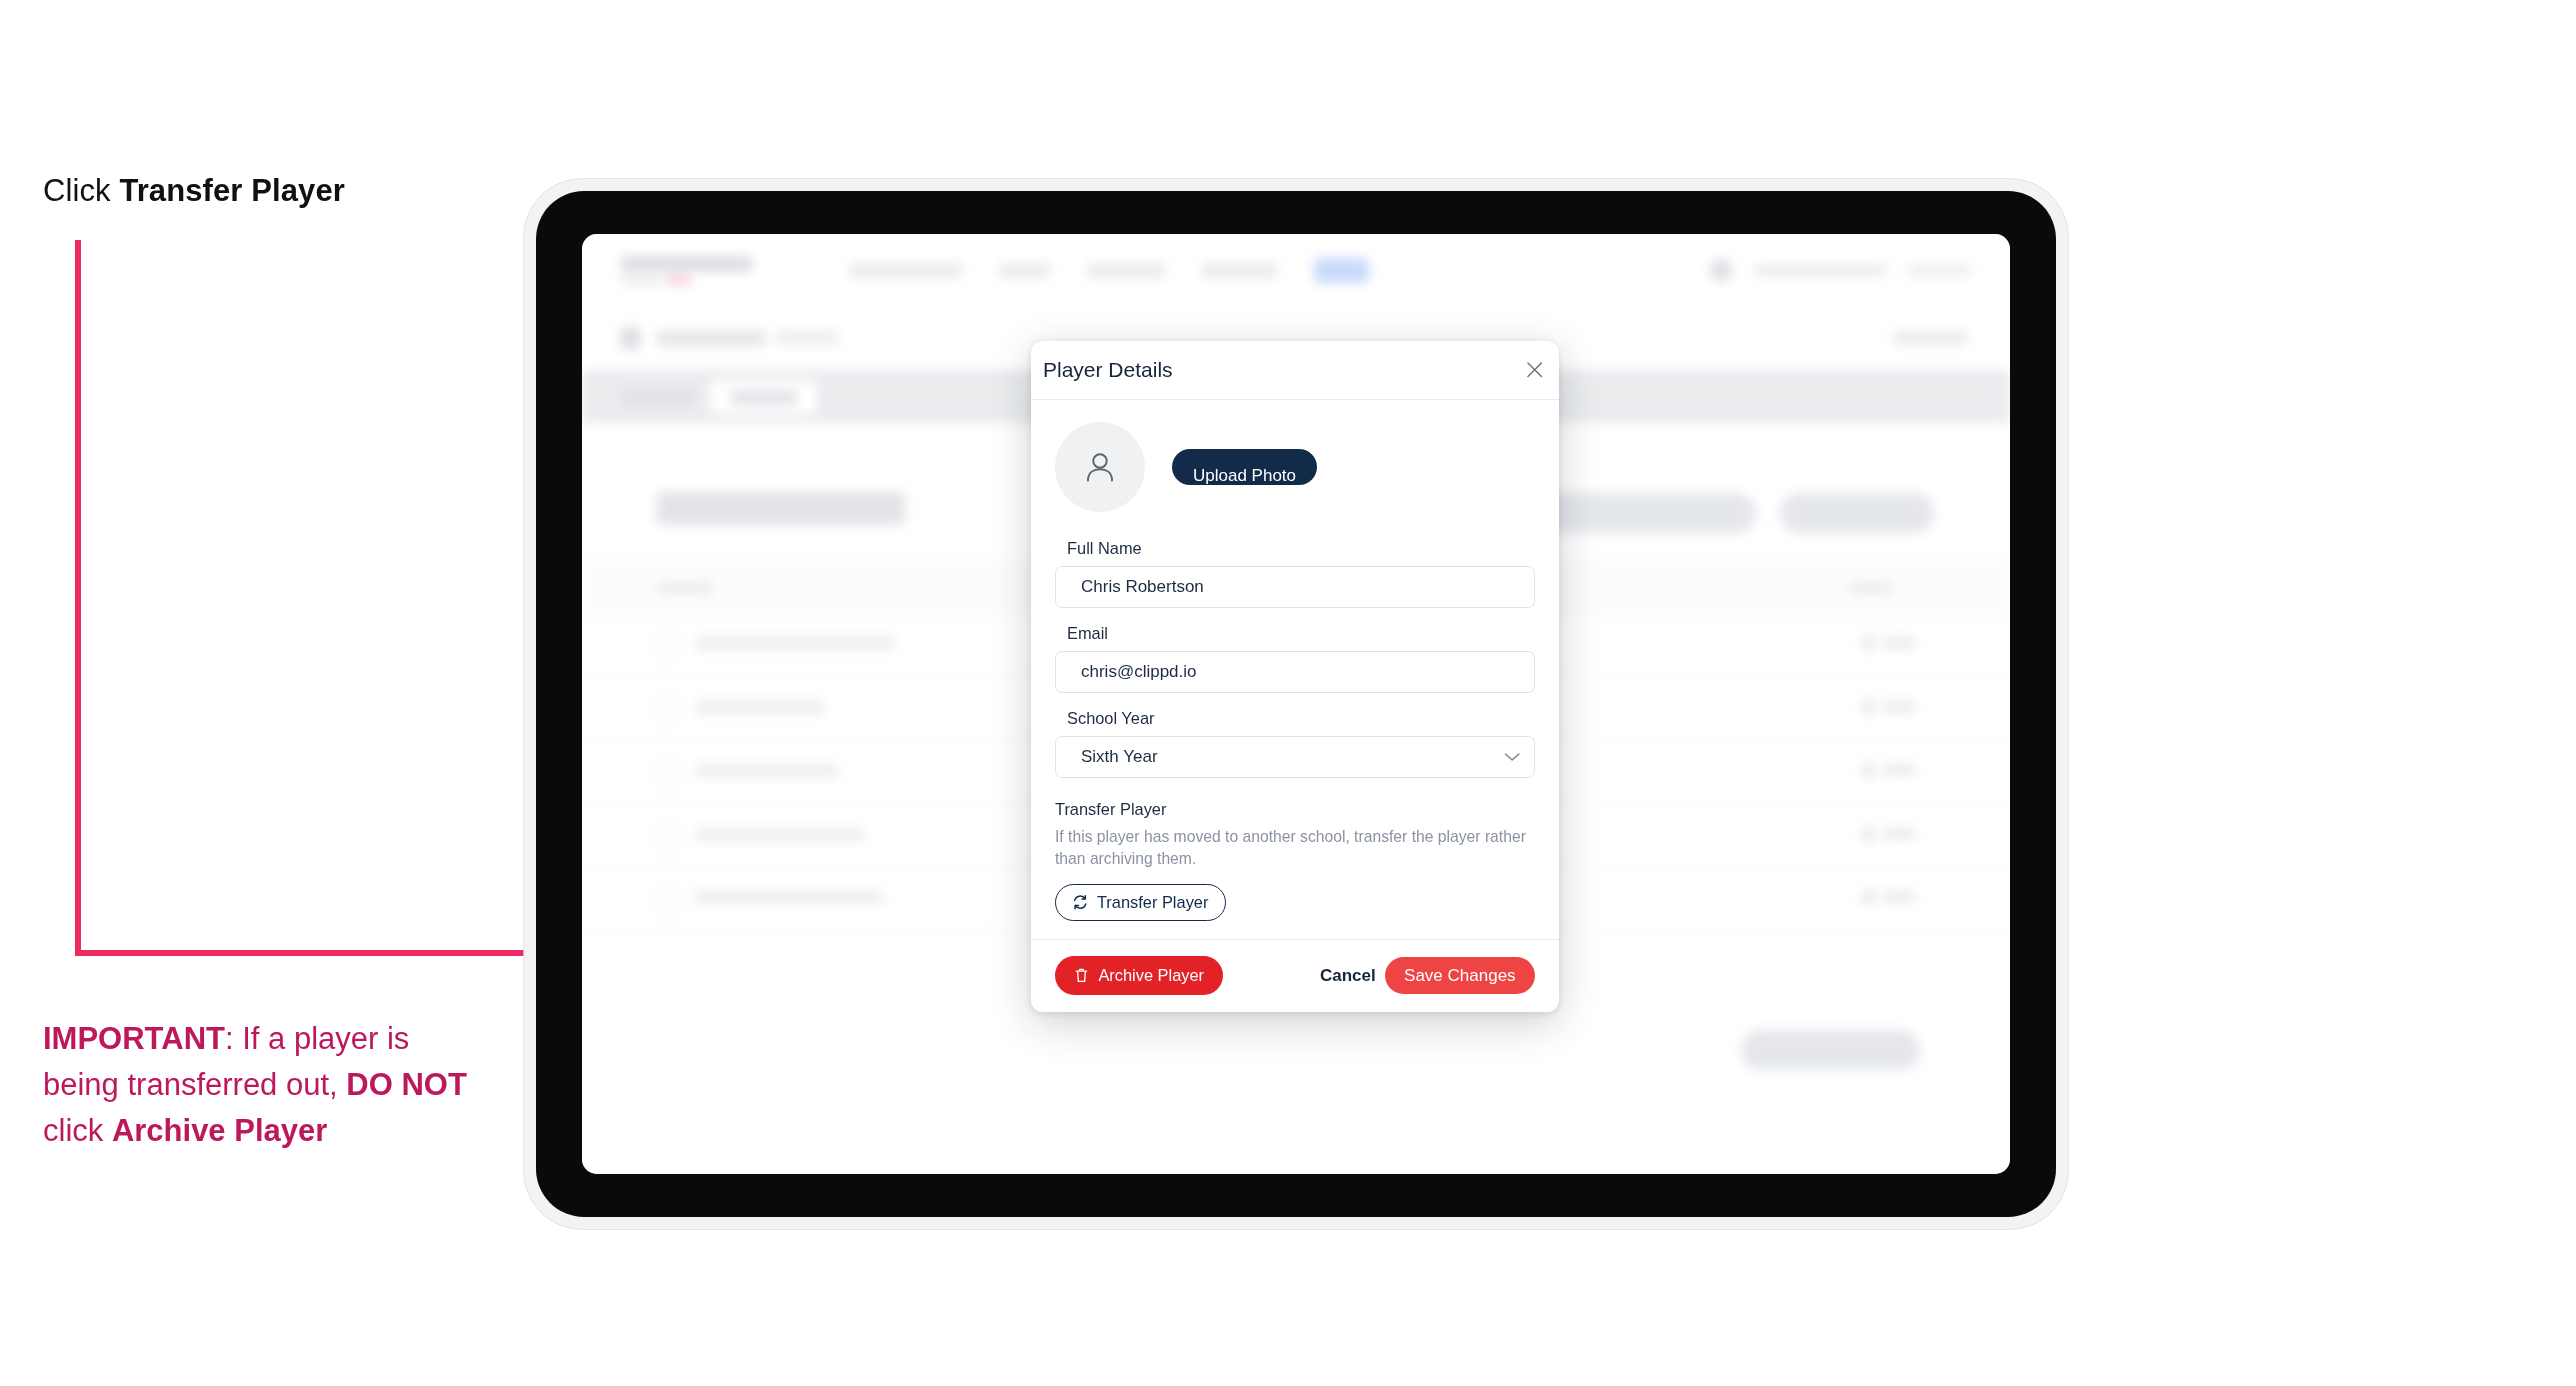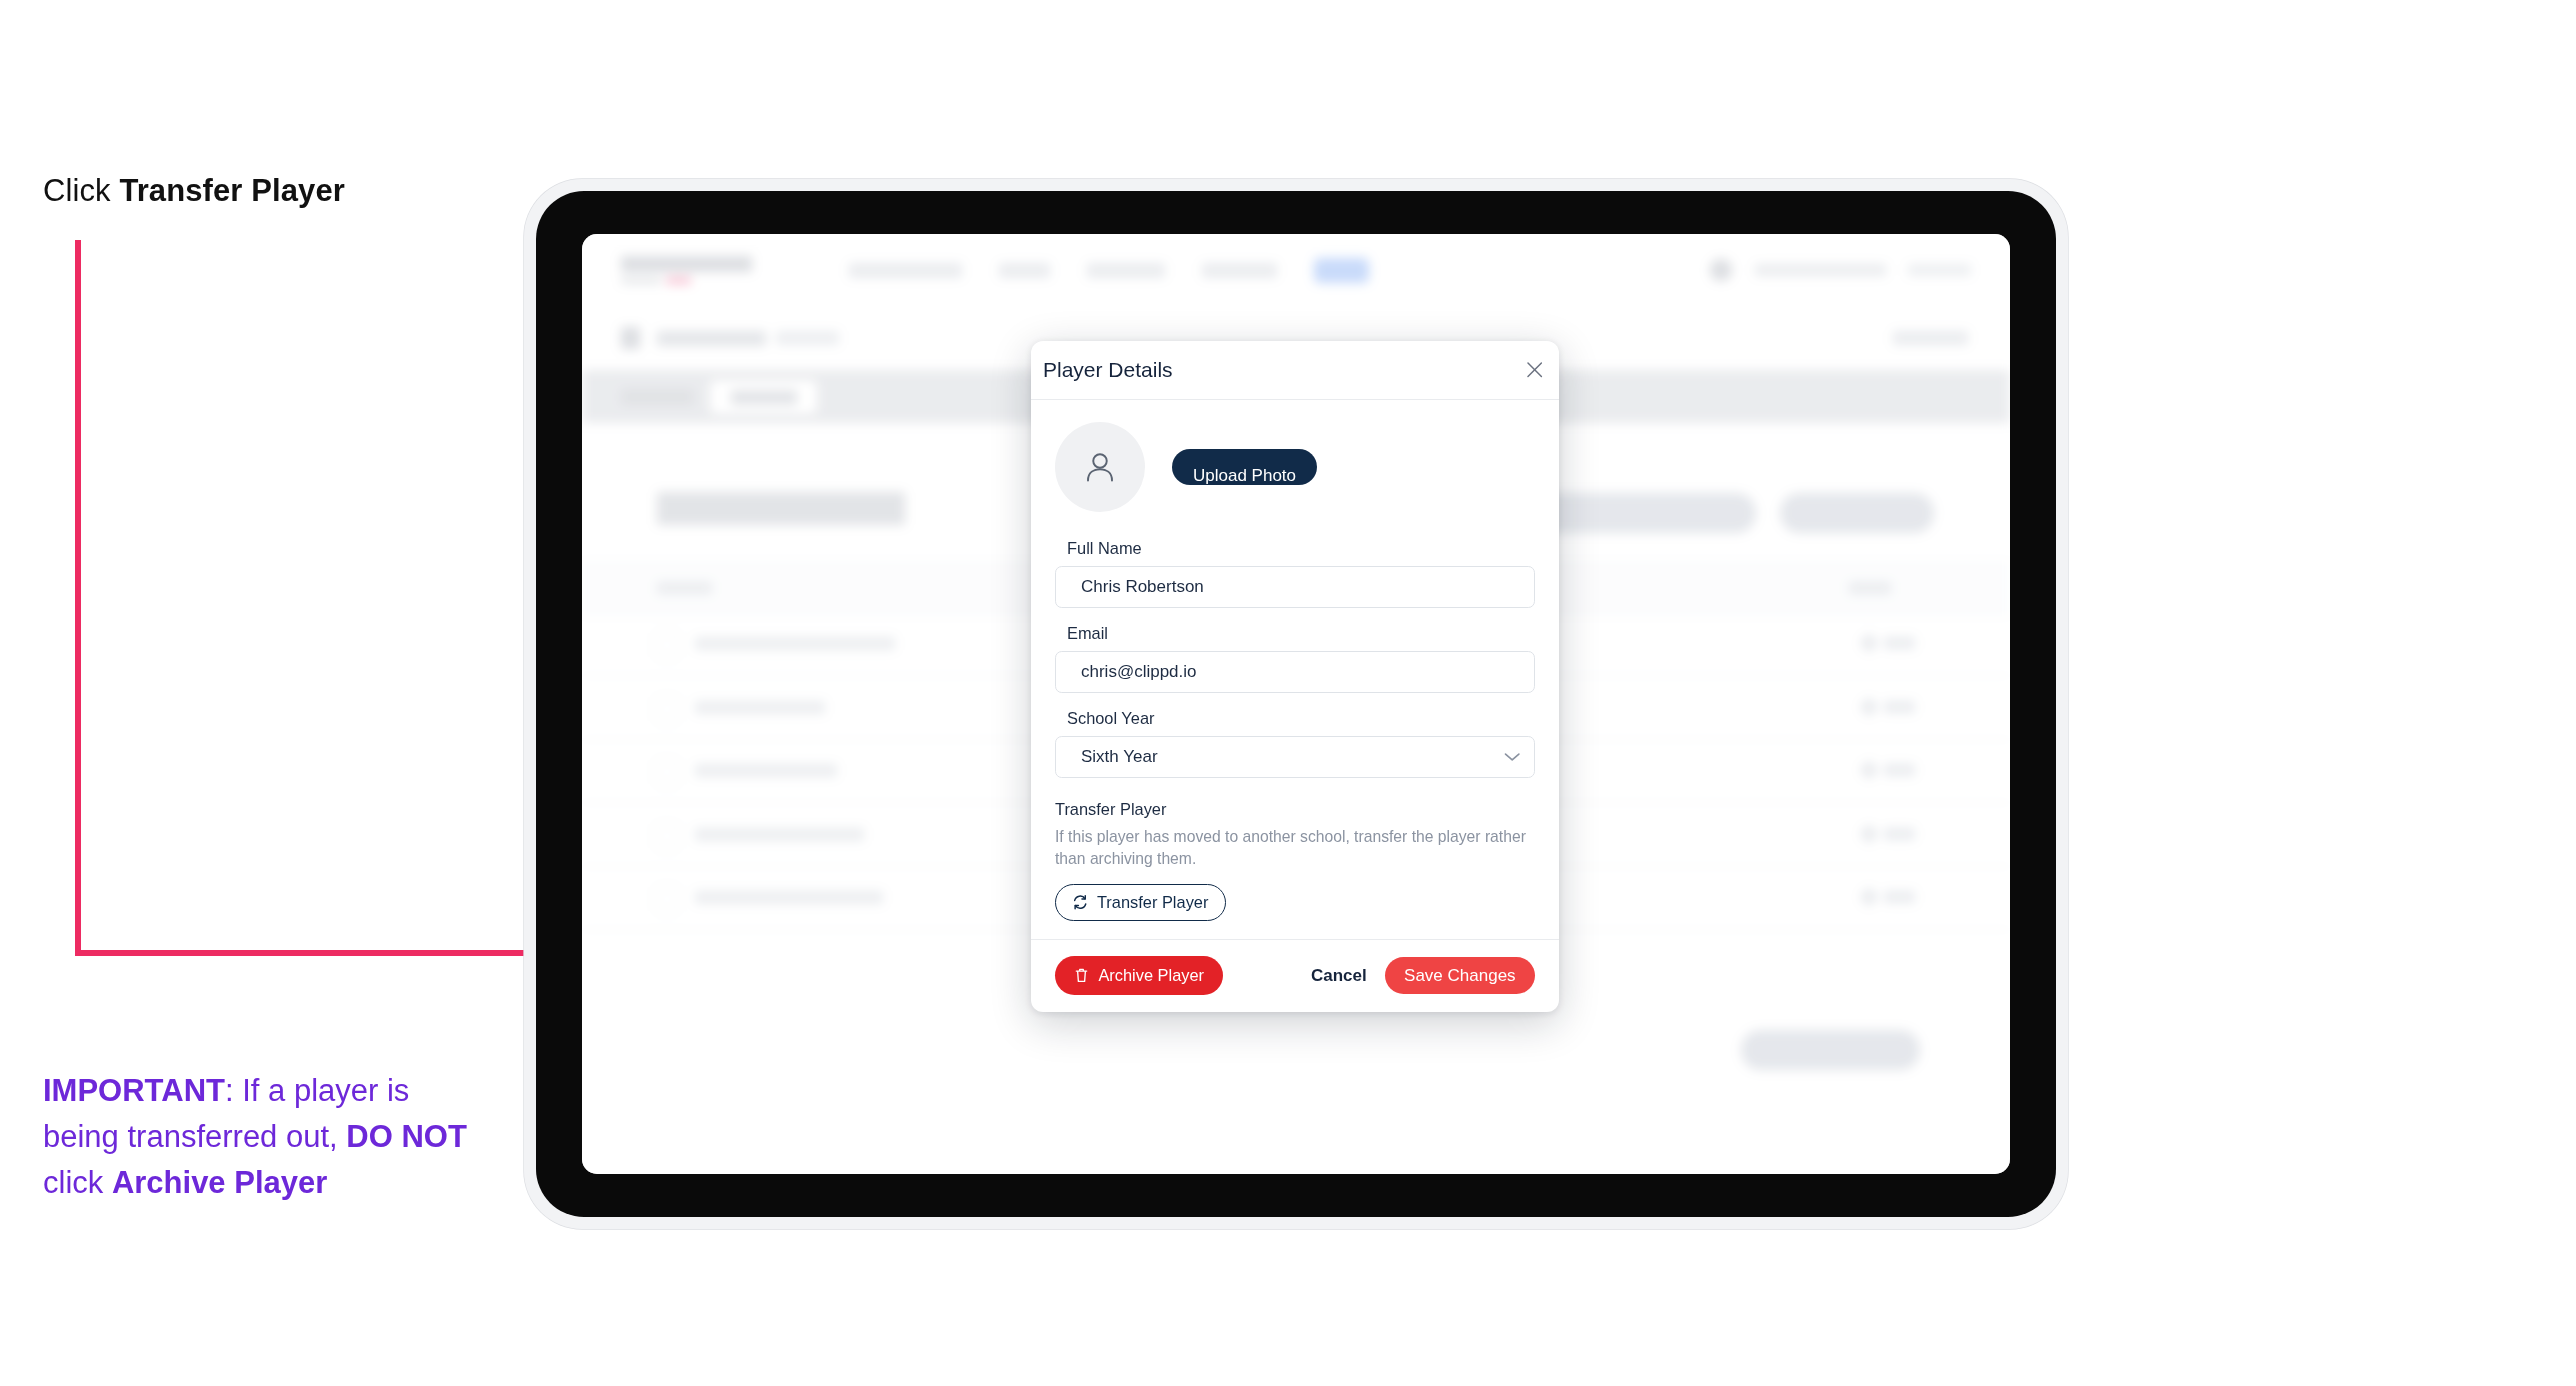--- a/index.html
+++ b/index.html
@@ -22,23 +22,23 @@
     left: 43px;
     top: 173px;
     font-size: 31px;
     color: #111111;
     letter-spacing: 0.1px;
     white-space: nowrap;
   }
   .annotation-bottom {
     position: absolute;
     left: 43px;
-    top: 1068px;
+    top: 1016px;
     font-size: 31px;
-    color: #6d28d9;
+    color: #be185d;
     line-height: 1.49;
     width: 448px;
   }
   .ann-strong { font-weight: bold; }
 
   
   .arrow-v {
     position: absolute;
     left: 75px;
     top: 240px;
@@ -489,21 +489,21 @@
     background: #e32227;
     color: #ffffff;
     font-size: 16.4px;
     font-family: "Liberation Sans", sans-serif;
     cursor: pointer;
   }
   .footer-right {
     margin-left: auto;
     display: flex;
     align-items: center;
-    gap: 18px;
+    gap: 9px;
   }
   .cancel-btn {
     background: none;
     border: none;
     font-size: 17px;
     color: #16243c;
     font-weight: bold;
     cursor: pointer;
     font-family: "Liberation Sans", sans-serif;
     padding: 0;

